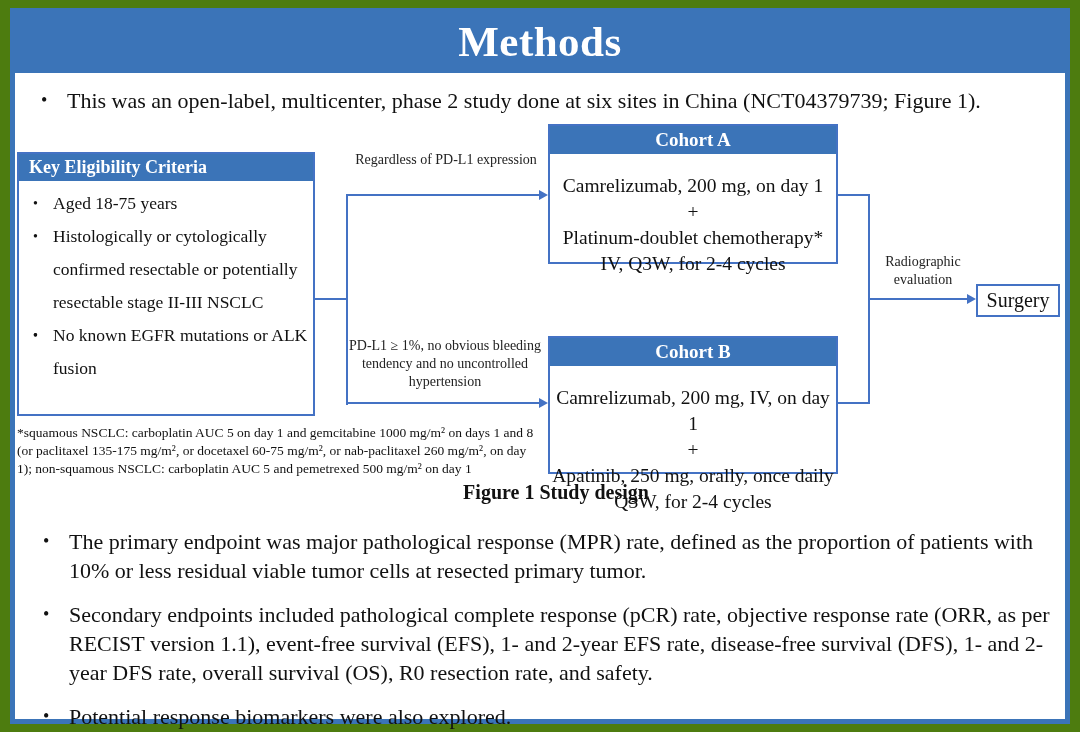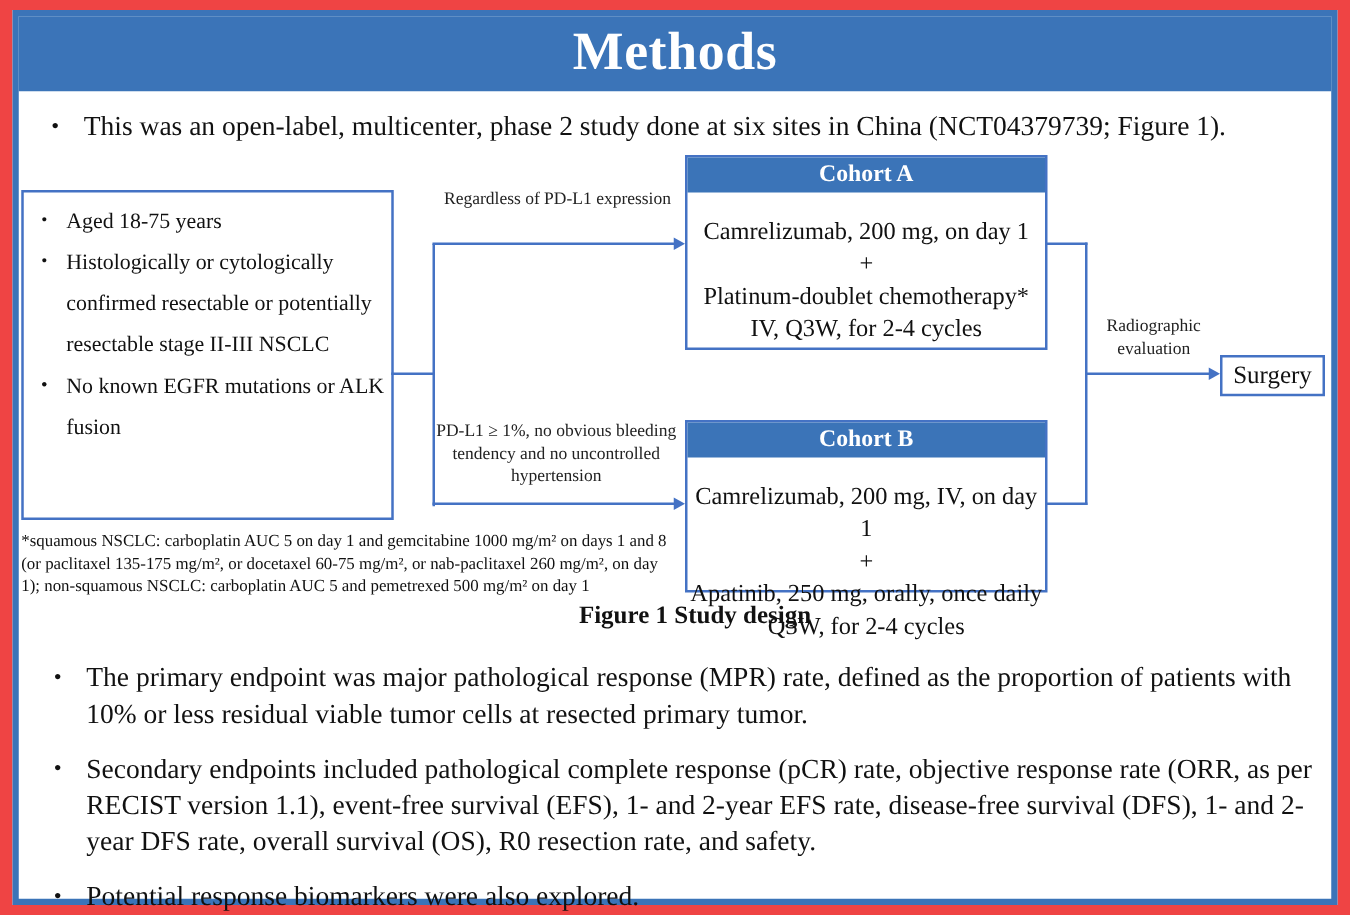--- a/index.html
+++ b/index.html
@@ -1,21 +1,21 @@
 <!DOCTYPE html>
 <html style="--accent: #3b74b8; --connector: #4472c4; --border: #4472c4;"><head>
 <meta charset="utf-8">
 <style>
   html,body{margin:0;padding:0;}
   body{
     width:1080px;height:732px;background:#000;overflow:hidden;
     font-family:"Liberation Serif","DejaVu Serif",serif;color:#111;
     position:relative;
   }
-  .frame{position:absolute;left:0;top:0;width:1080px;height:732px;background:#ef4444;}
+  .frame{position:absolute;left:0;top:0;width:1080px;height:732px;background:#4d7c0f;}
   .slide{
     position:absolute;left:10px;top:8px;width:1060px;height:716px;
     box-sizing:border-box;background:#fff;border:5px solid var(--accent,#3b74b8);
   }
   .titlebar{
     height:60px;background:var(--accent,#3b74b8);color:#fff;text-align:center;
   }
   .titlebar .t{font-size:43px;font-weight:bold;line-height:58px;letter-spacing:.5px;}
   .content{position:relative;width:1050px;}
   
@@ -26,21 +26,21 @@
   .flow-box{position:absolute;box-sizing:border-box;background:#fff;border:2px solid var(--border,#4472c4);}
   .box-header{background:var(--accent,#3b74b8);color:#fff;font-weight:bold;}
   
   .elig{left:2px;top:35px;width:298px;height:264px;}
   .elig .box-header{font-size:18px;line-height:27px;padding-left:10px;}
   .elig ul{list-style:none;margin:6px 0 0 0;padding:0 4px 0 10px;font-size:17.5px;line-height:33px;}
   .elig li{position:relative;padding-left:24px;}
   .elig li .blt{position:absolute;left:4px;font-size:14px;}
   
   .cohort{width:290px;left:533px;}
-  .cohort-a{top:7px;height:156px;}
+  .cohort-a{top:7px;height:140px;}
   .cohort-b{top:219px;height:138px;}
   .cohort .box-header{font-size:19px;line-height:28px;text-align:center;}
   .cohort .body{font-size:19.5px;line-height:26px;text-align:center;padding-top:7px;margin-top:12px;}
   
   .surgery{left:961px;top:167px;width:84px;height:33px;font-size:20px;text-align:center;line-height:29px;}
   
   .hline,.vline{position:absolute;background:var(--connector,#4472c4);}
   .hline{height:2px;}
   .vline{width:2px;}
   .arrowhead{
@@ -69,20 +69,21 @@
     <div class="content">
 
       <div class="intro">
         <span class="blt">•</span>
         <span>This was an open-label, multicenter, phase 2 study done at six sites in China (NCT04379739; Figure 1).</span>
       </div>
 
       <div class="diagram">
 
         <div class="flow-box elig">
+          <div class="box-header">Key Eligibility Criteria</div>
           <ul>
             <li><span class="blt">•</span><span>Aged 18-75 years</span></li>
             <li><span class="blt">•</span><span>Histologically or cytologically confirmed resectable or potentially resectable stage II-III NSCLC</span></li>
             <li><span class="blt">•</span></li>
             <li><span class="blt">•</span><span>No known EGFR mutations or ALK fusion</span></li>
           </ul>
         </div>
 
         <div class="hline" style="left:298px;top:181px;width:35px;"></div>
         <div class="vline" style="left:331px;top:78px;height:210px;"></div>

